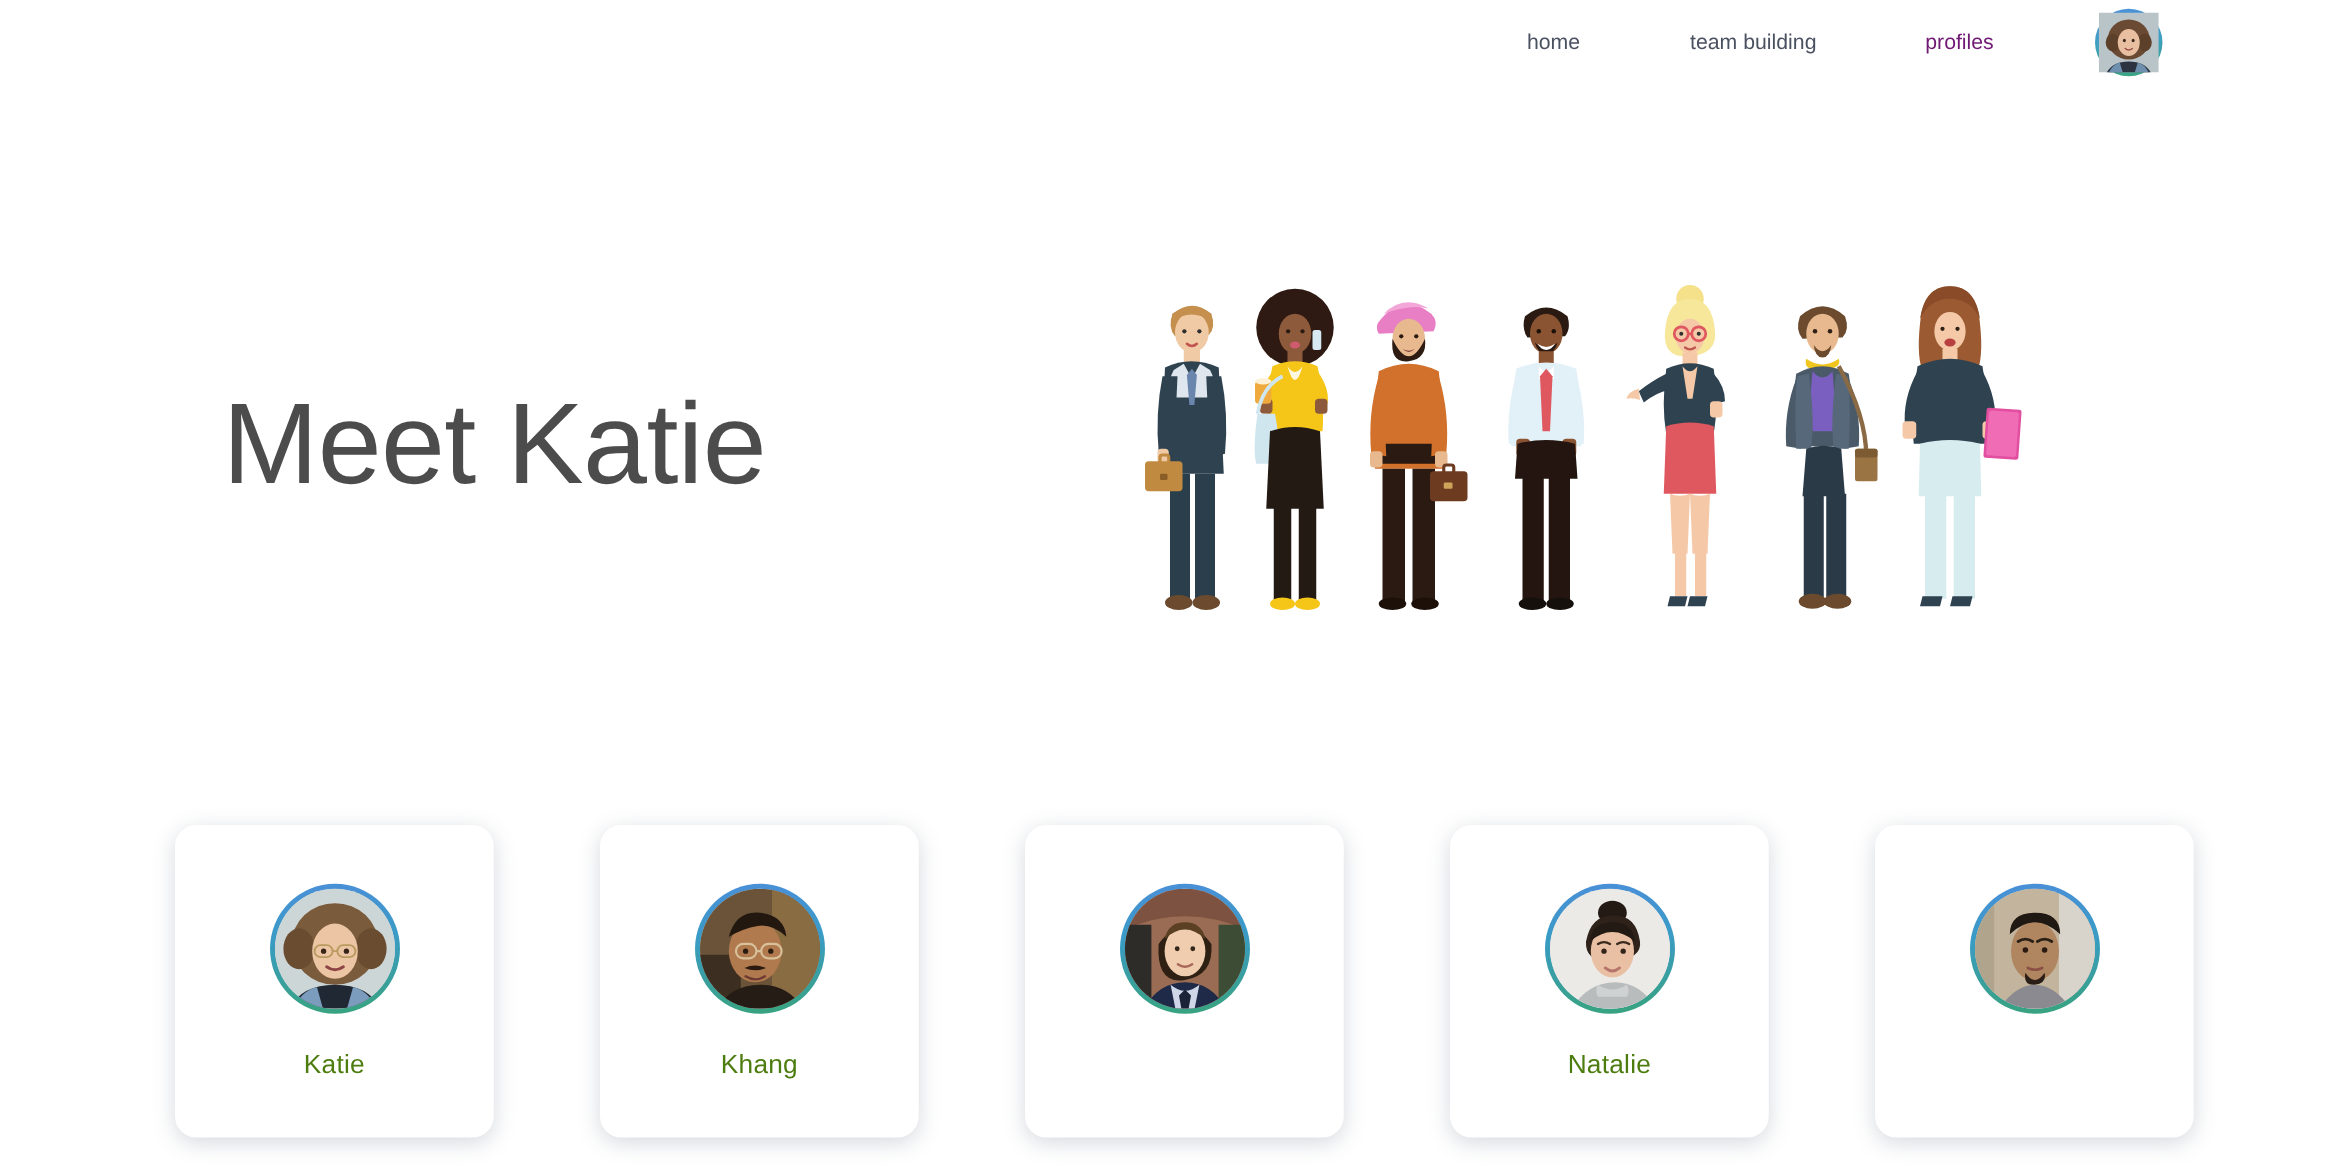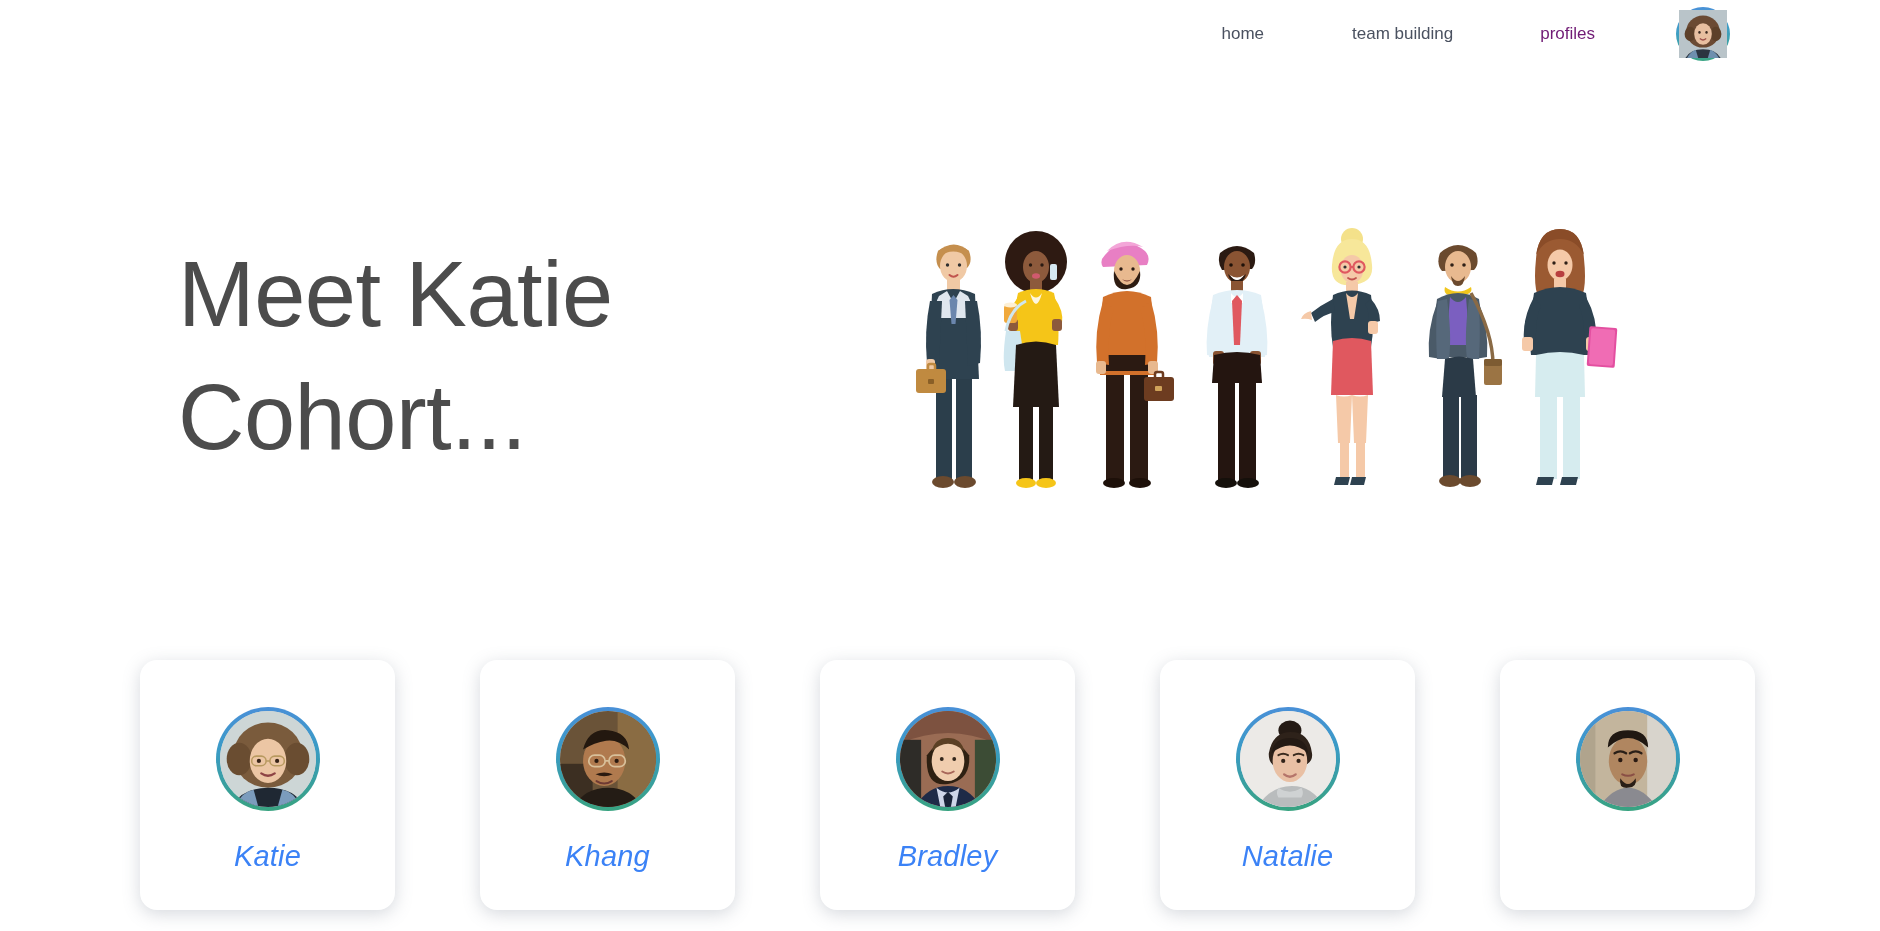--- a/index.html
+++ b/index.html
@@ -158,25 +158,24 @@
   .card-avatar .photo {
     width: 100%;
     height: 100%;
     border-radius: 50%;
     overflow: hidden;
     position: relative;
     background: #d4d9dd;
   }
 
   .card-name {
-    font-size: 29px;
+    font-size: 21px;
     font-weight: 400;
-    color: #3b82f6;
+    color: #4d7c0f;
     letter-spacing: 0.2px;
-    font-style: italic;
   }
 
   
   .photo svg, .avatar-inner svg { width: 100%; height: 100%; display: block; }
 </style>
 </head>
 <body>
 
 <header class="navbar">
 
@@ -219,21 +218,20 @@
       </svg>
     </span>
   </span>
 </header>
 
 <section class="hero">
 
   <div class="hero-copy">
     <h1 class="hero-title">
       <span>Meet Katie</span><br>
-      <span>Cohort...</span>
     </h1>
   </div>
 
   <div class="hero-art">
     <svg viewBox="0 0 720 300" xmlns="http://www.w3.org/2000/svg" aria-hidden="true">
 
       <g>
         <path d="M38 42 q16-13 31 0 q4 11-2 17 l-27 1 q-6-7-2-18z" fill="#c58f4e"></path>
         <ellipse cx="53.5" cy="57" rx="13.5" ry="16" fill="#f0c9a5"></ellipse>
         <path d="M38 48 q15-11 31 0 l0-6 q-15-11-31 0z" fill="#c58f4e"></path>
@@ -462,21 +460,20 @@
           <path d="M33 42 q17-16 34 0 q-3-14-17-14 t-17 14z" fill="#5c4024"></path>
           <circle cx="43.5" cy="50" r="2" fill="#33271c"></circle>
           <circle cx="56.5" cy="50" r="2" fill="#33271c"></circle>
           <path d="M44 63 q6 4 12 0" stroke="#a8675a" stroke-width="2" fill="none" stroke-linecap="round"></path>
           <path d="M16 100 q12-22 34-22 t34 22z" fill="#1e2a47"></path>
           <path d="M38 80 q12 10 24 0 l-4 20 -16 0z" fill="#cfd6e8"></path>
           <path d="M50 84 l5 5 -2 11 -6 0 -2-11z" fill="#1a2338"></path>
         </svg>
       </div>
     </div>
-    <div class="card-name">Bradley</div>
   </article>
 
   <article class="profile-card">
     <div class="card-avatar">
       <div class="photo">
         <svg viewBox="0 0 100 100" xmlns="http://www.w3.org/2000/svg" aria-hidden="true">
           <rect width="100" height="100" fill="#eceae7"></rect>
           <ellipse cx="52" cy="20" rx="12" ry="10" fill="#241a14"></ellipse>
           <path d="M30 44 q4-22 23-22 t22 22 q2 14-22 16 t-23-16z" fill="#2e221a"></path>
           <ellipse cx="52" cy="52" rx="18" ry="22" fill="#e9c0a4"></ellipse>

